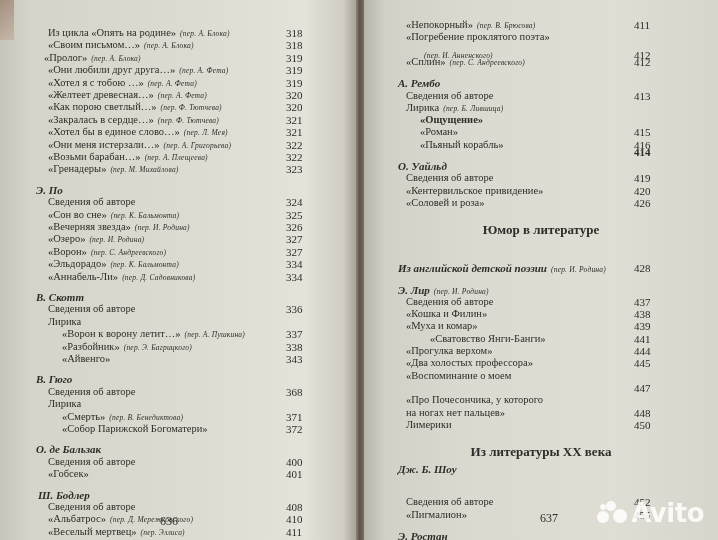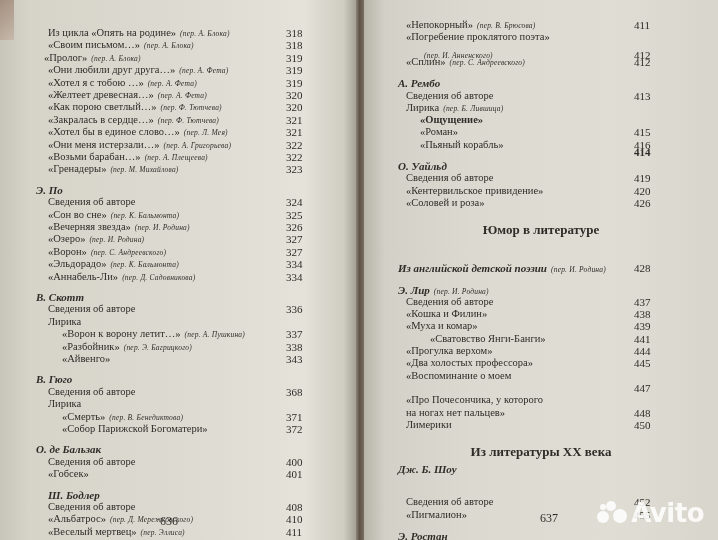--- a/index.html
+++ b/index.html
@@ -180,21 +180,21 @@
         </div>
         <div class="row" style="top: 454.8px;">
           <span class="title" style="left: 48px;"><span>Сведения об авторе</span></span>
           <span class="num" style="left: 286px;">400</span>
         </div>
         <div class="row" style="top: 467.2px;">
           <span class="title" style="left: 48px;"><span>«Гобсек»</span></span>
           <span class="num" style="left: 286px;">401</span>
         </div>
         <div class="row" style="top: 487.6px;">
-          <span class="title" style="left: 48px;"><span class="author">Ш. Бодлер</span></span>
+          <span class="title" style="left: 38px;"><span class="author">Ш. Бодлер</span></span>
         </div>
         <div class="row" style="top: 500px;">
           <span class="title" style="left: 48px;"><span>Сведения об авторе</span></span>
           <span class="num" style="left: 286px;">408</span>
         </div>
         <div class="row" style="top: 512.4px;">
           <span class="title" style="left: 48px;"><span>«Альбатрос»</span><span class="tr">(пер. Д. Мережковского)</span></span>
           <span class="num" style="left: 286px;">410</span>
         </div>
         <div class="row" style="top: 524.8px;">

